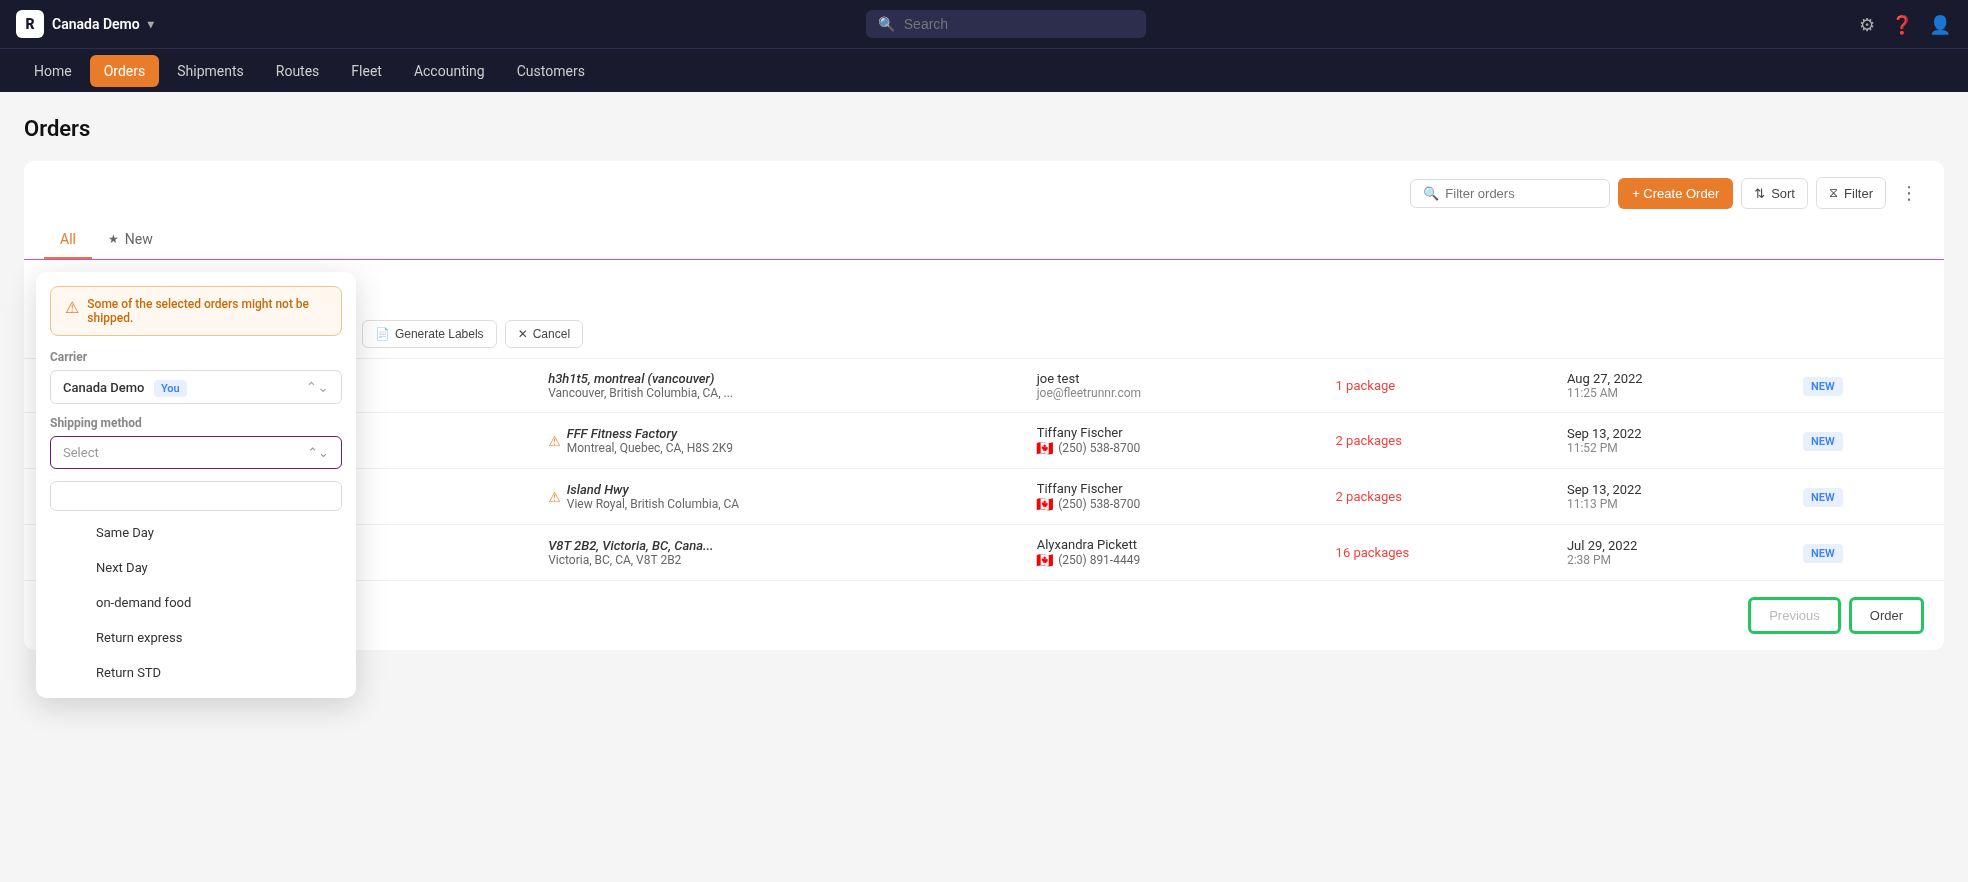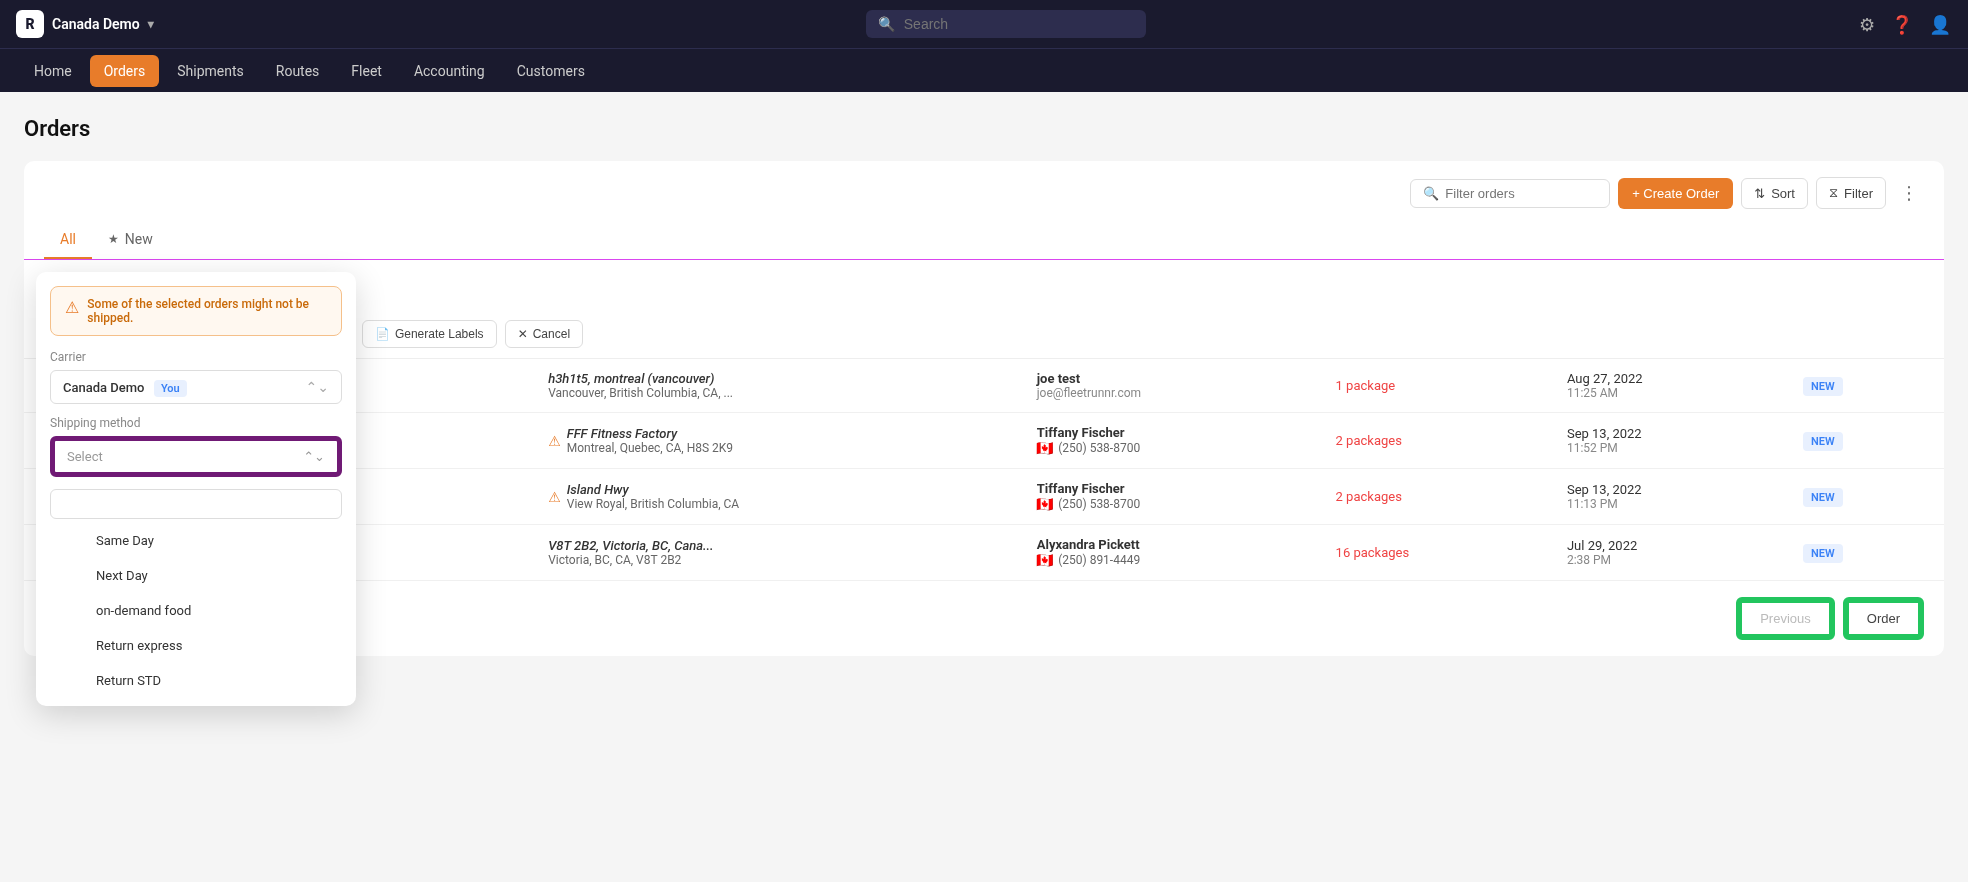--- a/index.html
+++ b/index.html
@@ -97,21 +97,21 @@
     
     .orders-table { width: 100%; border-collapse: collapse; }
     .orders-table td { padding: 12px 16px; border-bottom: 1px solid #f0f0f0; font-size: 13px; vertical-align: middle; }
 
     .order-id { font-weight: 500; color: #333; }
     .order-addr { color: #666; font-size: 12px; }
 
     .dest-name { font-weight: 500; color: #333; font-style: italic; }
     .dest-addr { color: #666; font-size: 12px; }
 
-    .contact-name { color: #333; font-weight: 700; }
+    .contact-name { color: #333; font-weight: 400; }
     .contact-phone { color: #666; font-size: 12px; display: flex; align-items: center; gap: 4px; }
 
     .flag { font-size: 14px; }
 
     .pkg-count { color: #ef4444; }
 
     .date-main { color: #333; }
     .date-time { color: #888; font-size: 12px; }
 
     .badge-new {
@@ -123,21 +123,21 @@
     
     .table-wrap { padding: 0 0; }
 
     
     .pagination {
       display: flex; align-items: center; justify-content: space-between; padding: 16px 20px;
     }
     .results-count { font-size: 13px; color: #666; }
     .pagination-btns { display: flex; gap: 8px; }
     .btn-page {
-      border: 6px solid #22c55e; background: #fff; border-radius: 6px; padding: 8px 18px; cursor: pointer; font-size: 13px; color: #444;
+      border: 3px solid #22c55e; background: #fff; border-radius: 6px; padding: 8px 18px; cursor: pointer; font-size: 13px; color: #444;
     }
     .btn-page:disabled { color: #bbb; cursor: default; }
 
     
     .ship-panel {
       position: absolute;
       top: 272px;
       left: 36px;
       width: 320px;
       background: #fff;
@@ -148,31 +148,31 @@
       pointer-events: all;
     }
 
     .warning-banner {
       background: #fff8f0; border: 1px solid #f5c08a; border-radius: 8px; padding: 10px 14px; margin: 14px; display: flex; align-items: flex-start; gap: 8px;
     }
     .warning-banner-icon { color: #e87c2a; font-size: 16px; margin-top: 1px; }
     .warning-banner-text { font-size: 12px; color: #c96a0a; font-weight: 500; }
 
     .panel-section { padding: 0 14px; margin-bottom: 12px; }
-    .panel-label { font-size: 12px; color: #888; margin-bottom: 6px; font-weight: 400; }
+    .panel-label { font-size: 12px; color: #888; margin-bottom: 6px; font-weight: 700; }
 
     .carrier-select {
       border: 1px solid #ddd; border-radius: 6px; padding: 8px 12px; display: flex; align-items: center; justify-content: space-between; cursor: pointer; background: #fff;
     }
     .carrier-name { font-size: 13px; color: #333; font-weight: 500; }
     .you-badge { background: #e8f0fe; color: #3b82f6; font-size: 11px; padding: 2px 7px; border-radius: 4px; font-weight: 600; margin-left: 6px; }
     .carrier-arrow { color: #aaa; font-size: 14px; }
 
     .shipping-method-select {
-      border: 5px solid #701a75; border-radius: 6px; padding: 8px 12px; display: flex; align-items: center; justify-content: space-between; cursor: pointer; background: #fff; color: #999; font-size: 13px; gap: 16px;
+      border: 1px solid #701a75; border-radius: 6px; padding: 8px 12px; display: flex; align-items: center; justify-content: space-between; cursor: pointer; background: #fff; color: #999; font-size: 13px; gap: 16px;
     }
 
     
     .dropdown-search {
       margin: 0 14px 4px;
       border: 1px solid #ddd; border-radius: 6px; padding: 6px 10px;
     }
     .dropdown-search input {
       border: none; outline: none; font-size: 13px; color: #333; width: 100%;
     }

